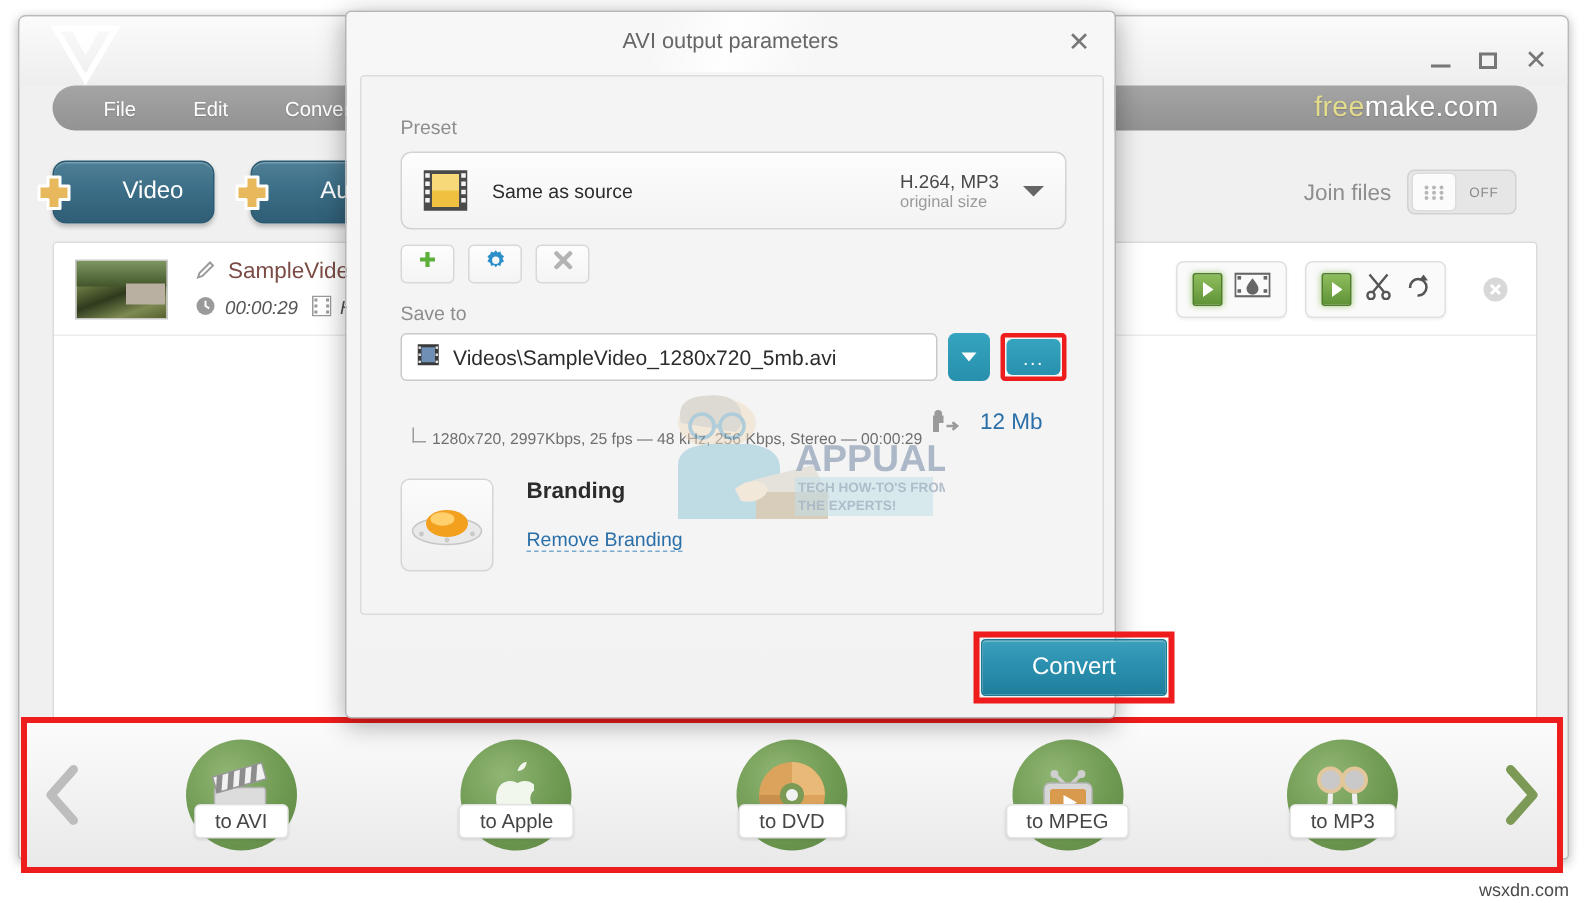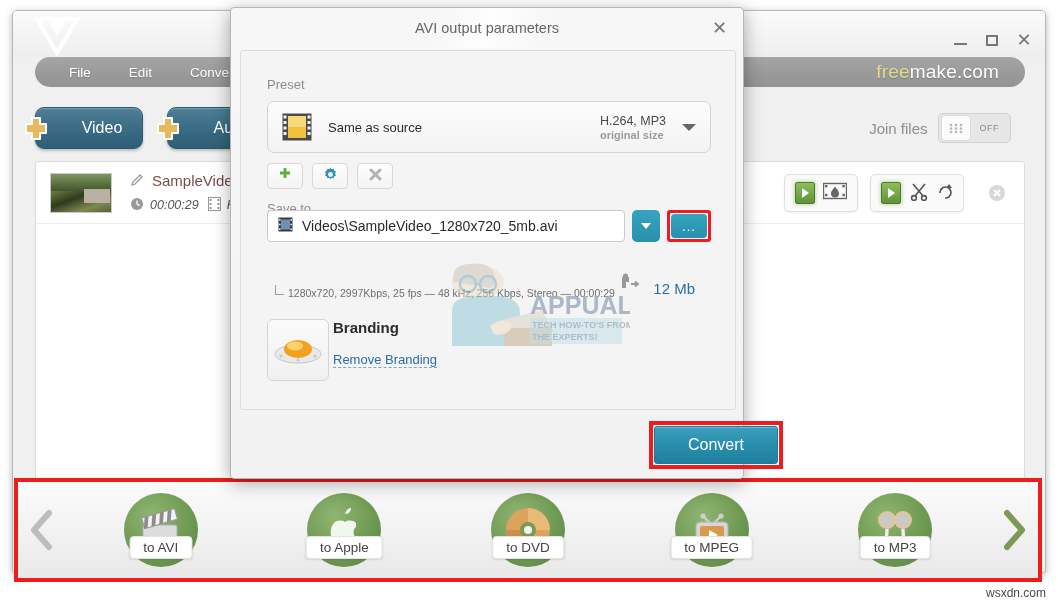--- a/index.html
+++ b/index.html
@@ -197,30 +197,30 @@
   .preset-box {
     position:absolute; left:26px; top:50px; width:444px; height:52px;
     background: linear-gradient(180deg,#fdfdfd 0%, #f3f3f3 100%);
     border:1px solid #d3d3d3; border-radius:7px;
     display:flex; align-items:center; padding:0 14px; cursor:pointer;
   }
   .film-icon { width:30px; height:28px; flex:none; }
   .preset-name { font-size:13px; color:#2b2b2b; margin-left:16px; }
   .preset-right { margin-left:auto; text-align:left; margin-right:16px; }
   .preset-codec { font-size:12.5px; color:#4a4a4a; }
-  .preset-size { font-size:11px; color:#9a9a9a; margin-top:1px;font-weight:bold; }
+  .preset-size { font-size:11px; color:#9a9a9a; margin-top:1px; }
   .caret-down { width:0;height:0;border-left:7px solid transparent;border-right:7px solid transparent;border-top:7px solid #666; }
   .small-btn-row { position:absolute; left:26px; top:112px; display:flex; gap:9px; }
   .sm-btn {
     width:36px; height:26px; background: linear-gradient(180deg,#fdfdfd,#f4f4f4);
     border:1px solid #d8d8d8; border-radius:4px;
     display:flex; align-items:center; justify-content:center; cursor:pointer;
   }
   .saveto-label { position:absolute; left:26px; top:150px; }
-  .saveto-row { position:absolute; left:26px; top:159px; width:444px; height:32px; display:flex; align-items:center; gap:7px; }
+  .saveto-row { position:absolute; left:26px; top:171px; width:444px; height:32px; display:flex; align-items:center; gap:7px; }
   .path-input {
     flex:1; height:32px; background:#fff; border:1px solid #c9c9c9; border-radius:4px;
     display:flex; align-items:center; gap:9px; padding:0 10px; font-size:14px; color:#2b2b2b;
   }
   .dd-btn {
     width:28px; height:32px; border-radius:5px; flex:none;
     background: linear-gradient(180deg,#36a4bf 0%, #2790ad 100%);
     display:flex; align-items:center; justify-content:center; cursor:pointer;
   }
   .dd-tri { width:0;height:0;border-left:5px solid transparent;border-right:5px solid transparent;border-top:6px solid #fff; }
@@ -231,23 +231,23 @@
     color:#fff; font-size:13px; letter-spacing:1px;
     display:flex; align-items:center; justify-content:center; cursor:pointer;
   }
   .browse-red { position:absolute; left:0; top:0; width:44px; height:32px; border:3px solid #ee1c1c; border-radius:3px; pointer-events:none;}
   .enc-link {
     position:absolute; left:26px; top:217px; font-size:13px; color:#2a6fa8;
     border-bottom:1px dashed #7aa9ce; cursor:pointer;
   }
   .enc-detail { position:absolute; left:34px; top:236px; font-size:10.5px; color:#6f6f6f; display:flex; align-items:flex-start; gap:4px;}
   .enc-bracket { width:9px; height:10px; border-left:1px solid #9c9c9c; border-bottom:1px solid #9c9c9c; margin-top:-2px;}
-  .size-row { position:absolute; right:40px; top:222px; display:flex; align-items:flex-end; gap:12px; }
+  .size-row { position:absolute; right:40px; top:222px; display:flex; align-items:flex-start; gap:12px; }
   .size-text { font-size:15px; color:#2a6fa8; }
-  .brand-block { position:absolute; left:26px; top:268px; display:flex; align-items:flex-start; gap:4px; }
+  .brand-block { position:absolute; left:26px; top:268px; display:flex; align-items:flex-start; gap:22px; }
   .brand-icon {
     width:62px; height:62px; background: linear-gradient(180deg,#fbfbfb,#f0f0f0);
     border:1px solid #d5d5d5; border-radius:6px; display:flex; align-items:center; justify-content:center;
   }
   .brand-title { font-size:15px; font-weight:bold; color:#2b2b2b; }
   .brand-desc { font-size:12.5px; color:#777; margin-top:5px; }
   .brand-link { display:inline-block; margin-top:16px; font-size:13px; color:#2a6fa8; border-bottom:1px dashed #7aa9ce; cursor:pointer; }
   .convert-wrap { position:absolute; left:418px; top:413px; width:134px; height:48px; }
   .convert-btn {
     position:absolute; left:5px; top:5px; width:124px; height:38px;

